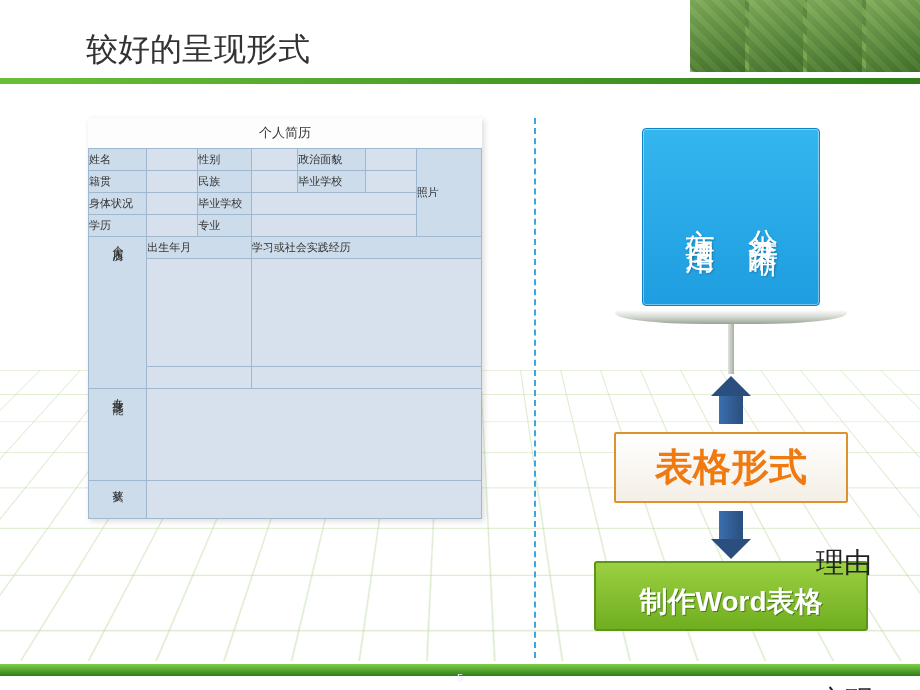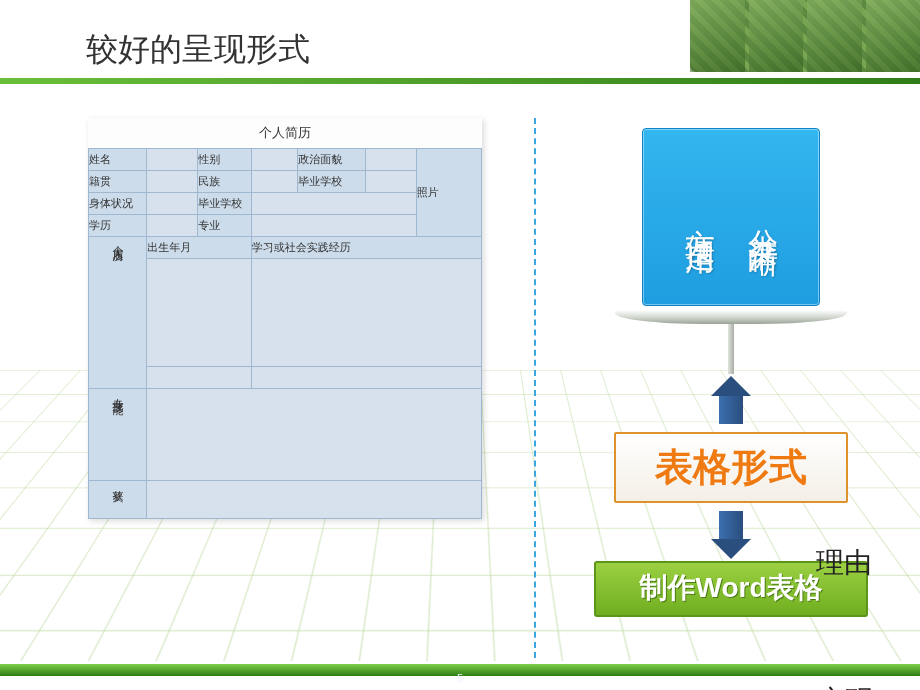--- a/index.html
+++ b/index.html
@@ -206,21 +206,21 @@
       font-weight: 700;
       color: #ef7a12;
       background: linear-gradient(#fff, #f4efe6);
       border: 2px solid #de922c;
       border-radius: 2px;
     }
 
     .green-box {
       width: 274px;
       margin: 6px auto 0;
-      padding: 6px 0 8px;
+      padding: 20px 0 8px;
       text-align: center;
       font-size: 28px;
       font-weight: 700;
       color: #fff;
       background: linear-gradient(#9bd042, #6fae20);
       border: 2px solid #5c9518;
       border-radius: 3px;
       text-shadow: 1px 1px 0 #4a7a14;
     }
 

